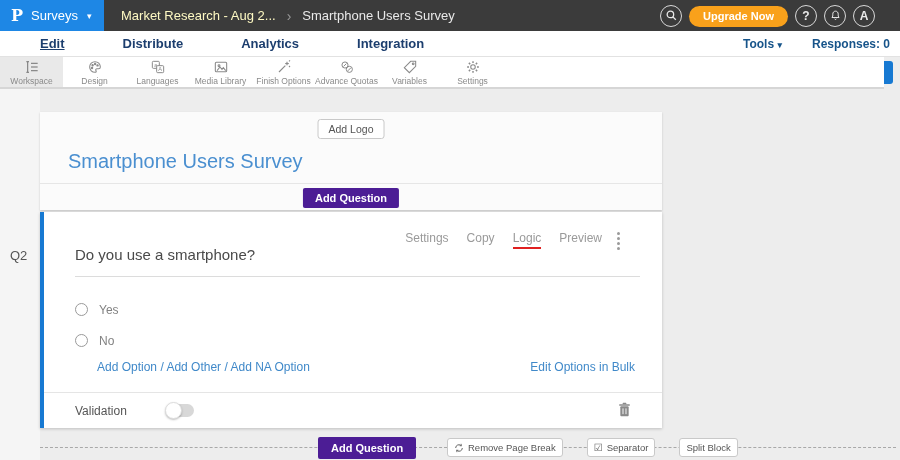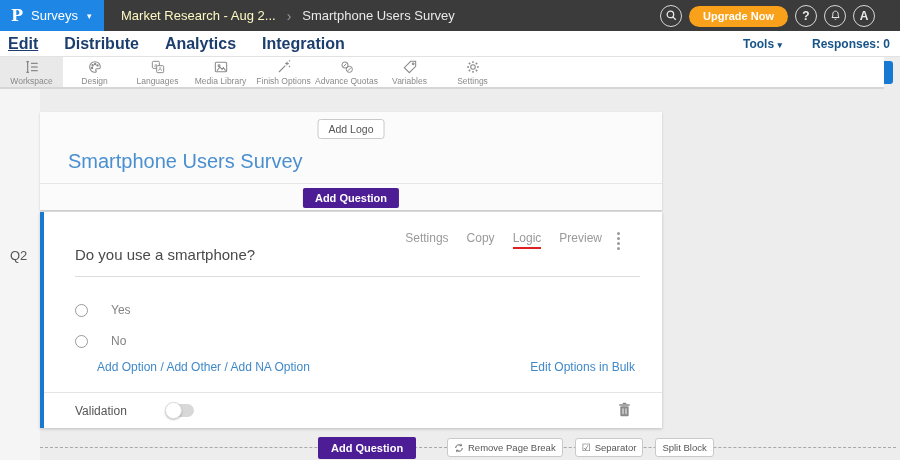--- a/index.html
+++ b/index.html
@@ -18,21 +18,21 @@
   .crumb-current { color:#e9e9e9; }
   .topbar-right { margin-left:auto; display:flex; align-items:flex-end; gap:7px; padding-right:25px; }
   .circle-btn { width:22px; height:22px; border-radius:50%; border:1.5px solid #d8d8d8; color:#e9e9e9;
                 display:flex; align-items:center; justify-content:center; font-size:12px; font-weight:bold; cursor:pointer; }
   .upgrade-btn { background:#f9a11b; color:#fff; height:21px; border-radius:11px; padding:0 14px; font-size:11px;
                  font-weight:bold; display:flex; align-items:center; cursor:pointer; }
 
   
   .navrow { position:absolute; top:31px; left:0; right:0; height:26px; background:#fff; border-bottom:1px solid #e2e2e2;
             display:flex; align-items:center; padding-left:8px; z-index:4; }
-  .nav-item { font-size:16px; font-weight:bold; color:#1c3e6e; margin-right:26px; cursor:pointer; }
+  .nav-item { font-size:13px; font-weight:bold; color:#1c3e6e; margin-right:26px; cursor:pointer;margin-left:32px; }
   .nav-item.active { text-decoration:underline; }
   .nav-right { margin-left:auto; display:flex; align-items:center; gap:30px; padding-right:10px; }
   .tools-link { font-size:12px; font-weight:bold; color:#17548a; cursor:pointer; }
   .tools-link .caret { font-size:9px; }
   .responses { font-size:12px; font-weight:bold; color:#17548a; }
 
   
   .toolbar { position:absolute; top:57px; left:0; right:16px; height:32px; background:#fff; border-bottom:2px solid #d6d6d6;
              display:flex; z-index:3; }
   .tool-item { width:63px; height:100%; display:flex; flex-direction:column; align-items:center; justify-content:center;
@@ -65,39 +65,39 @@
 
   .question-card { position:absolute; left:40px; top:212px; width:622px; height:216px; background:#fff;
                    border-left:4px solid #1779d2; box-shadow:0 1px 3px rgba(0,0,0,.2); }
   .q-tabs { position:absolute; right:60px; top:19px; display:flex; gap:18px; font-size:12px; color:#9a9a9a; }
   .q-tab { cursor:pointer; }
   .q-tab.active { border-bottom:2px solid #e02020; padding-bottom:2px; }
   .kebab { position:absolute; right:40px; top:18px; display:flex; flex-direction:column; gap:2px; cursor:pointer; padding:2px; }
   .kebab i { width:3px; height:3px; border-radius:50%; background:#9a9a9a; }
   .q-text-wrap { position:absolute; left:31px; right:22px; top:34px; padding-bottom:13px; border-bottom:1px solid #dcdcdc;
                  font-size:15px; color:#4a4a4a; cursor:text; }
-  .option-row { position:absolute; left:31px; display:flex; align-items:center; gap:23px; cursor:pointer; }
+  .option-row { position:absolute; left:31px; display:flex; align-items:flex-start; gap:11px; cursor:pointer; }
   .radio { width:13px; height:13px; border:1.5px solid #9a9a9a; border-radius:50%; background:#fff; }
   .option-label { font-size:12px; color:#828282; }
   .option-links { position:absolute; left:53px; top:148px; font-size:12px; color:#4089c9; }
   .option-links span { cursor:pointer; }
   .bulk-edit { position:absolute; right:27px; top:148px; font-size:12px; color:#4089c9; cursor:pointer; }
   .validation-row { position:absolute; left:0; right:0; top:180px; height:36px; border-top:1px solid #e5e5e5;
                     display:flex; align-items:center; padding-left:31px;gap:28px; }
   .validation-label { font-size:12px; color:#555; }
   .toggle { position:relative; width:27px; height:13px; background:#d8d8d8; border-radius:7px; margin-left:12px; cursor:pointer; }
   .toggle .knob { position:absolute; left:-2px; top:-2px; width:17px; height:17px; border-radius:50%; background:#fff;
                   border:1px solid #ddd; box-shadow:0 1px 2px rgba(0,0,0,.25); }
   .trash-btn { position:absolute; right:31px; top:9px; cursor:pointer; background:none; border:none; }
   .validation-row { z-index:1; }
 
   
   .footer-line { position:absolute; left:40px; right:4px; top:447px; border-top:1px dashed #a8a8a8; }
   .footer-add-q { position:absolute; left:318px; top:437px; padding:5px 13px; }
-  .footer-tools { position:absolute; left:447px; top:438px; display:flex; gap:12px; align-items:center; }
+  .footer-tools { position:absolute; left:447px; top:438px; display:flex; gap:24px; align-items:center; }
   .footer-btn { background:#fff; border:1px solid #c9c9c9; border-radius:3px; font-size:9.5px; color:#555;
                 display:flex; align-items:center; gap:4px; padding:3px 6px; white-space:nowrap; cursor:pointer; }
   .footer-btn .glyph { font-size:10px; color:#666; line-height:1; }
 </style>
 </head>
 <body>
 
 <div class="screen">
 
   <div class="topbar">

